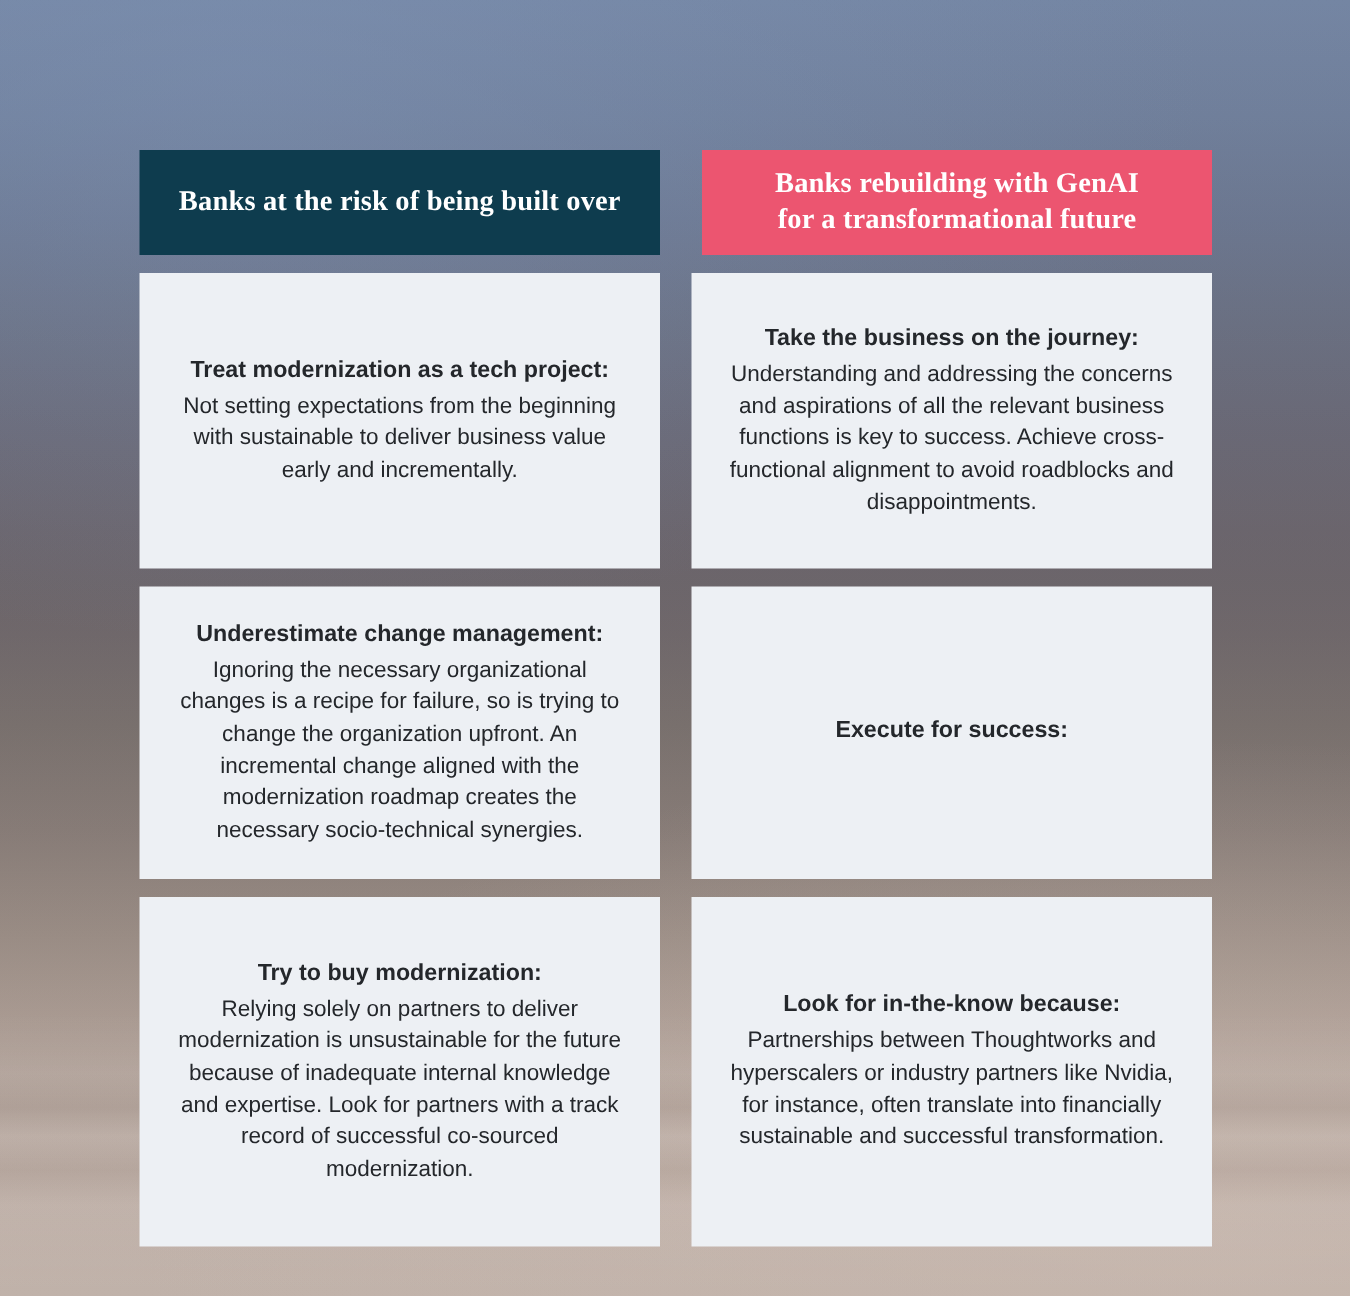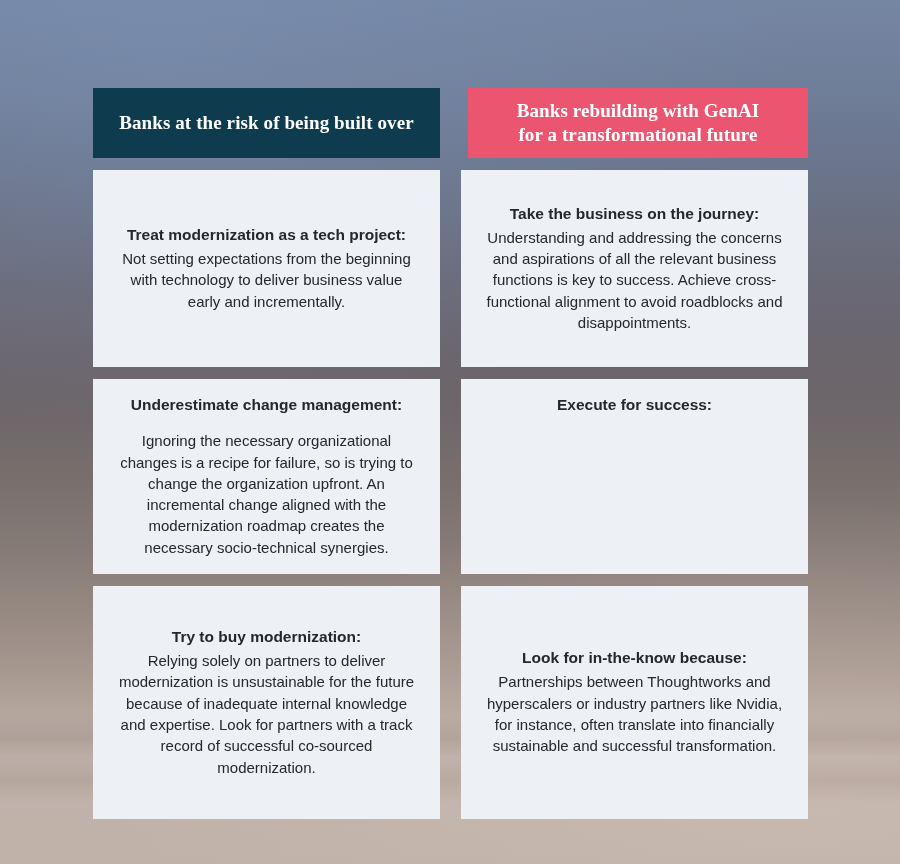--- a/index.html
+++ b/index.html
@@ -57,21 +57,21 @@
         rgba(255,255,255,0.07) 44%,
         rgba(130,112,104,0.09) 56%,
         rgba(255,255,255,0.06) 68%,
         rgba(255,255,255,0.00) 100%);
   }
 
   
   .board {
     position: absolute;
     left: 93px;
-    top: 88px;
+    top: 100px;
     width: 715px;
     display: grid;
     grid-template-columns: 347px 347px;
     column-gap: 21px;
     row-gap: 12px;
   }
 
   .header-cell {
     height: 70px;
     display: flex;
@@ -95,21 +95,21 @@
     display: flex;
     flex-direction: column;
     align-items: center;
     justify-content: center;
     text-align: center;
     color: #24272b;
   }
 
   
   .row-1 .body-cell { height: 197px; padding-left: 20px; }
-  .row-2 .body-cell { height: 195px; justify-content: space-between; }
+  .row-2 .body-cell { height: 195px; }
   .row-3 .body-cell { height: 233px; }
 
   .cell-title {
     font-size: 15.5px;
     font-weight: bold;
     line-height: 1.35;
     margin-bottom: 2px;
   }
   .cell-text {
     font-size: 15px;
@@ -135,21 +135,21 @@
   <div class="header-cell right">
     <span>
       <span>Banks rebuilding with GenAI</span><br>
       <span>for a transformational future</span>
     </span>
   </div>
 
   <div class="row row-1">
     <div class="body-cell">
       <div class="cell-title">Treat modernization as a tech project:</div>
-      <div class="cell-text">Not setting expectations from the beginning with technology to deliver business value early and incrementally.</div>
+      <div class="cell-text">Not setting expectations from the beginning with sustainable to deliver business value early and incrementally.</div>
     </div>
     <div class="body-cell">
       <div class="cell-title">Take the business on the journey:</div>
       <div class="cell-text">Understanding and addressing the concerns and aspirations of all the relevant business functions is key to success. Achieve cross-functional alignment to avoid roadblocks and disappointments.</div>
     </div>
   </div>
 
   <div class="row row-2">
     <div class="body-cell">
       <div class="cell-title">Underestimate change management:</div>

